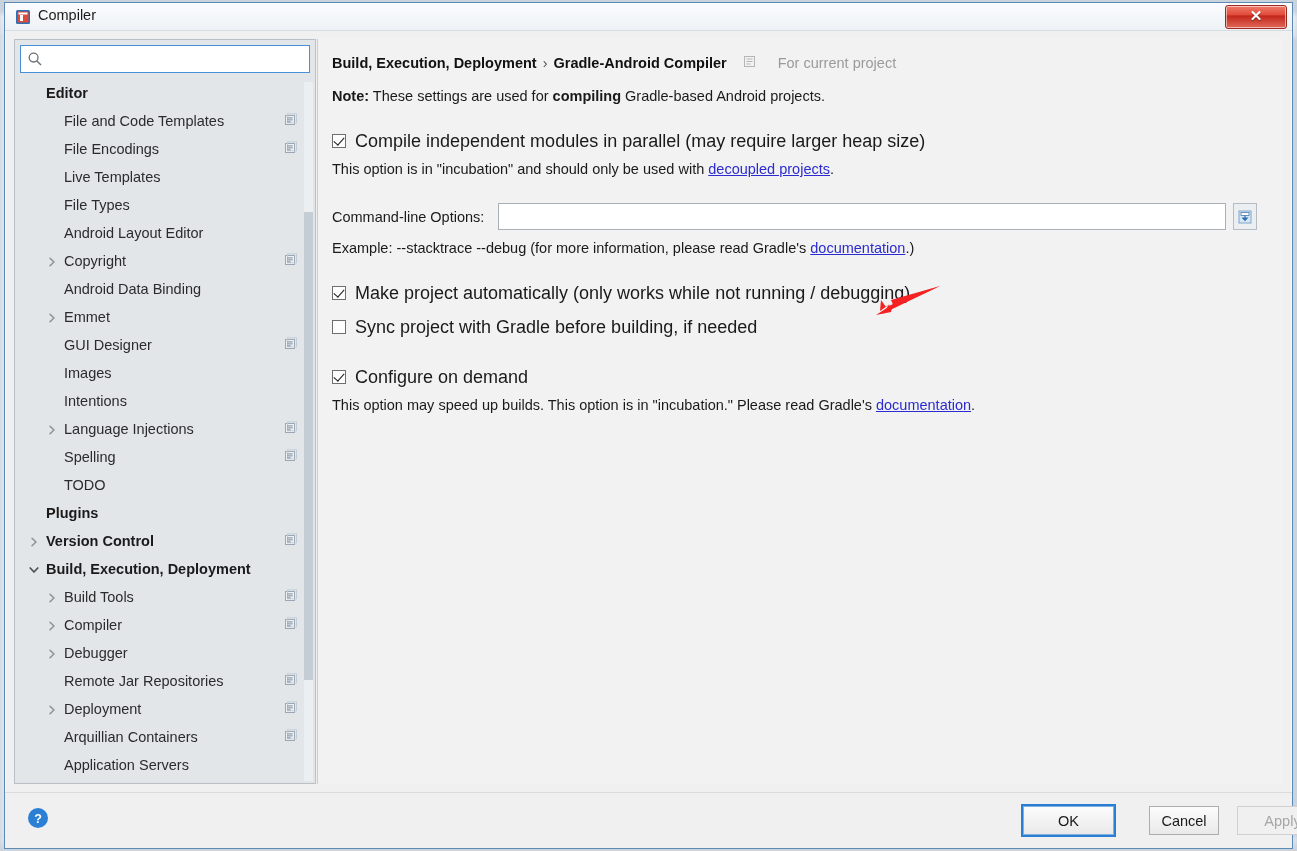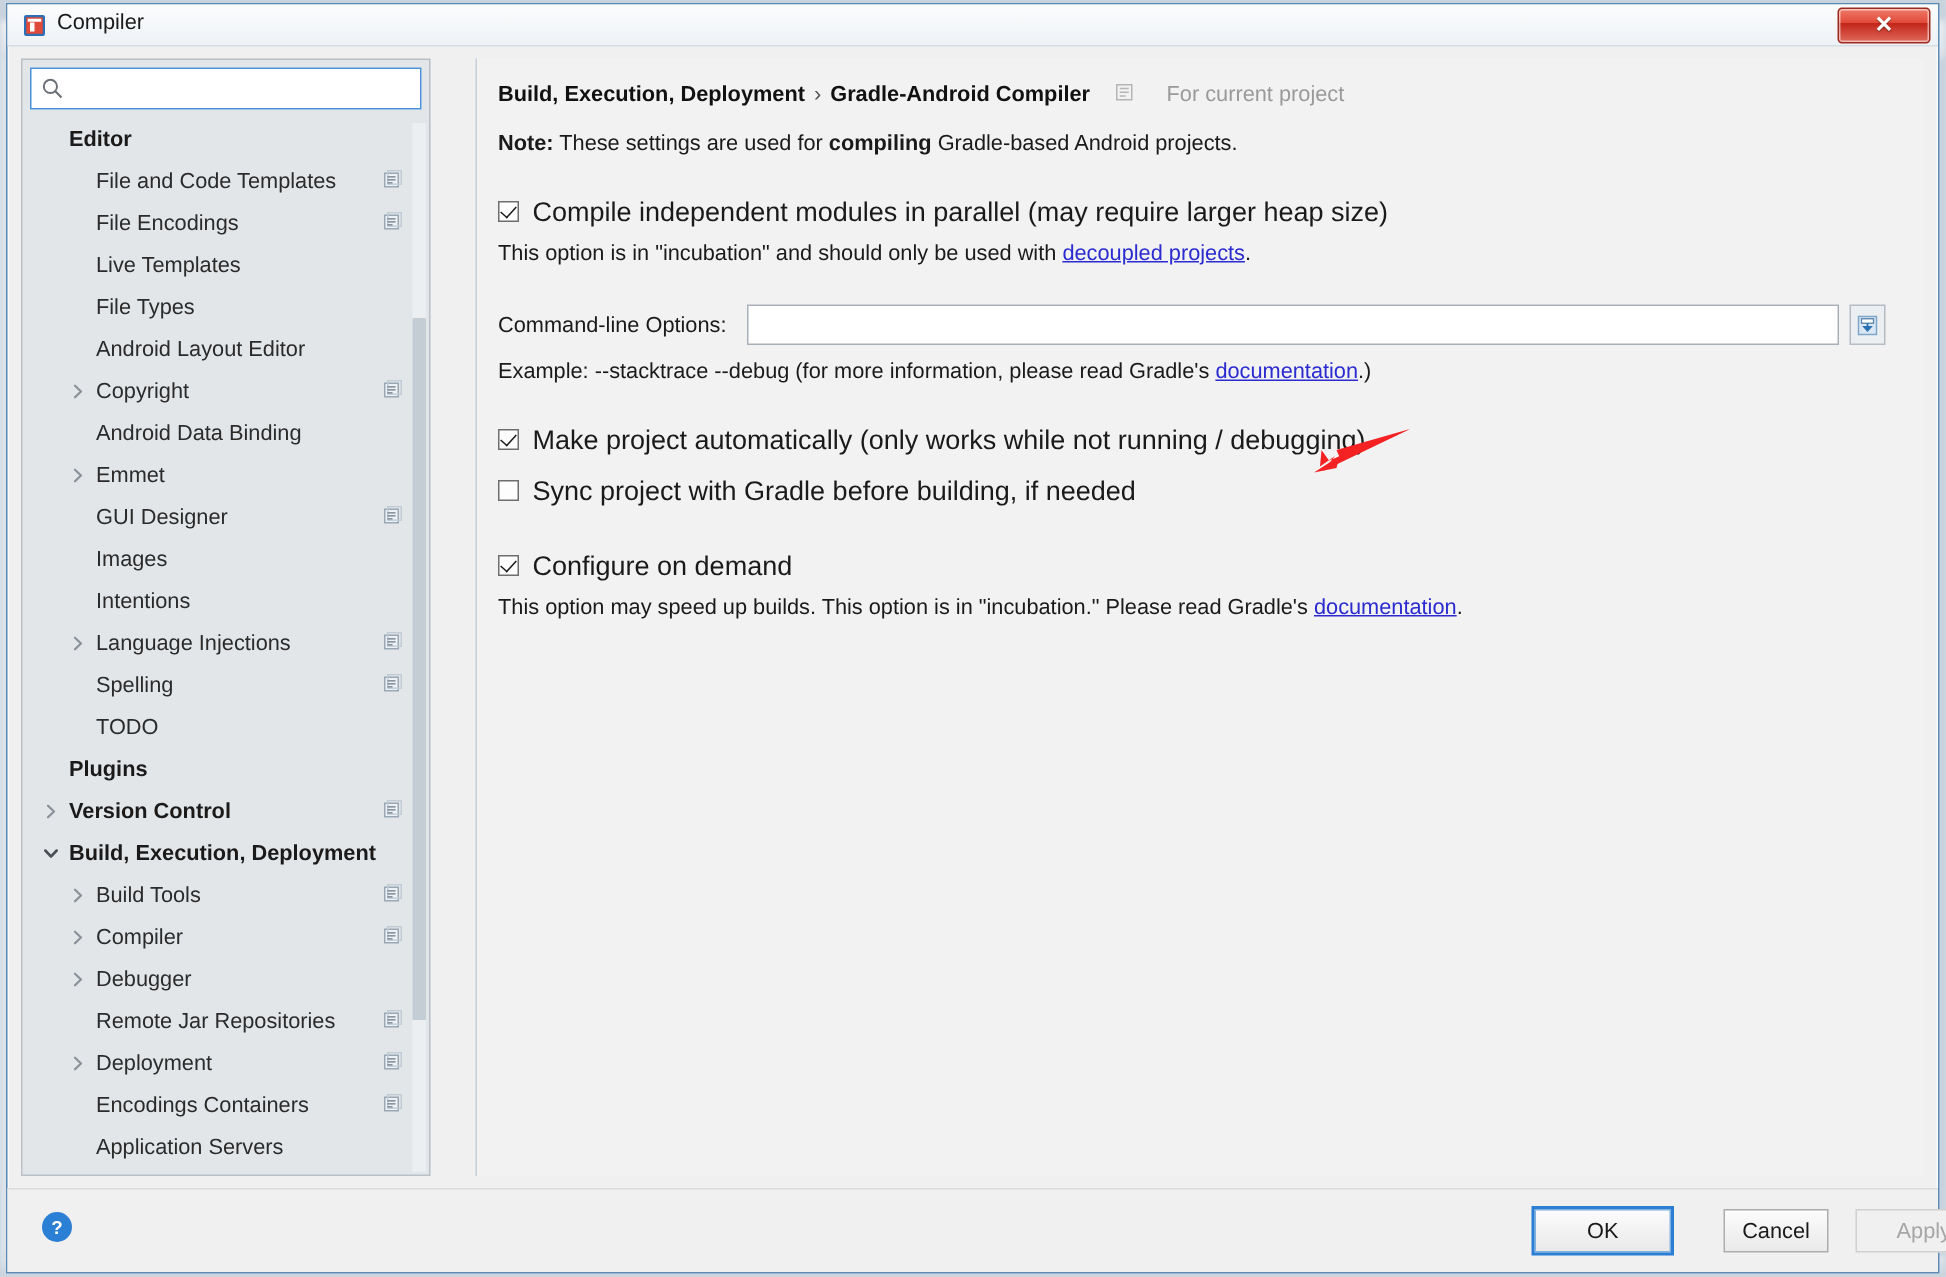--- a/index.html
+++ b/index.html
@@ -75,21 +75,21 @@
   }
 
   
   .dlg-body {
     position: absolute; left: 0; top: 28px; right: 0; bottom: 56px;
   }
 
   
   .left-pane {
     position: absolute; left: 9px; top: 8px;
-    width: 273px; bottom: 8px;
+    width: 302px; bottom: 8px;
     background: #e3e6e9;
     border: 1px solid #b9c0c7;
   }
   .search-wrap {
     position: absolute; left: 5px; top: 5px; right: 5px;
     height: 28px;
     background: #ffffff;
     border: 1px solid #4a90d9;
     display: flex; align-items: center;
   }
@@ -466,21 +466,21 @@
             <span class="label">Deployment</span>
             <span class="scope-icon"><svg width="14" height="14" viewBox="0 0 14 14">
                 <rect x="1.5" y="2.5" width="9" height="9" fill="#eef2f6" stroke="#9aa7b4" stroke-width="1"></rect>
                 <rect x="3.5" y="0.8" width="9" height="9" fill="none" stroke="#c2ccd6" stroke-width="1"></rect>
                 <rect x="3.2" y="4.4" width="5.5" height="1" fill="#7f8b97"></rect>
                 <rect x="3.2" y="6.4" width="5.5" height="1" fill="#7f8b97"></rect>
                 <rect x="3.2" y="8.4" width="3.5" height="1" fill="#7f8b97"></rect>
               </svg></span>
           </div>
           <div class="tree-row depth1">
-            <span class="label">Encodings Containers</span>
+            <span class="label">Arquillian Containers</span>
             <span class="scope-icon"><svg width="14" height="14" viewBox="0 0 14 14">
                 <rect x="1.5" y="2.5" width="9" height="9" fill="#eef2f6" stroke="#9aa7b4" stroke-width="1"></rect>
                 <rect x="3.5" y="0.8" width="9" height="9" fill="none" stroke="#c2ccd6" stroke-width="1"></rect>
                 <rect x="3.2" y="4.4" width="5.5" height="1" fill="#7f8b97"></rect>
                 <rect x="3.2" y="6.4" width="5.5" height="1" fill="#7f8b97"></rect>
                 <rect x="3.2" y="8.4" width="3.5" height="1" fill="#7f8b97"></rect>
               </svg></span>
           </div>
           <div class="tree-row depth1">
             <span class="label">Application Servers</span>

